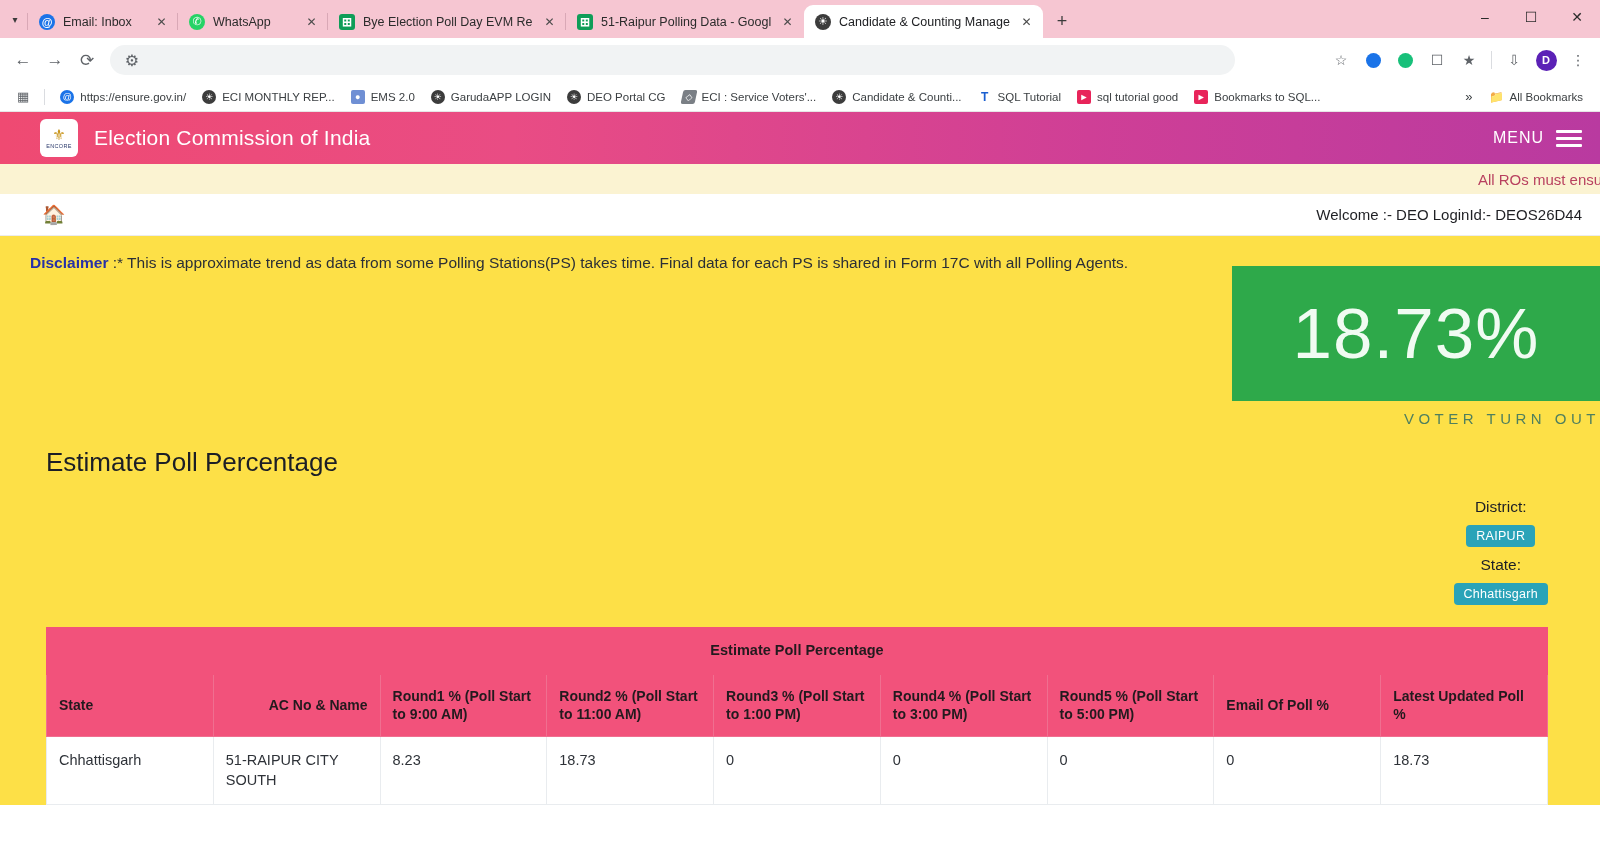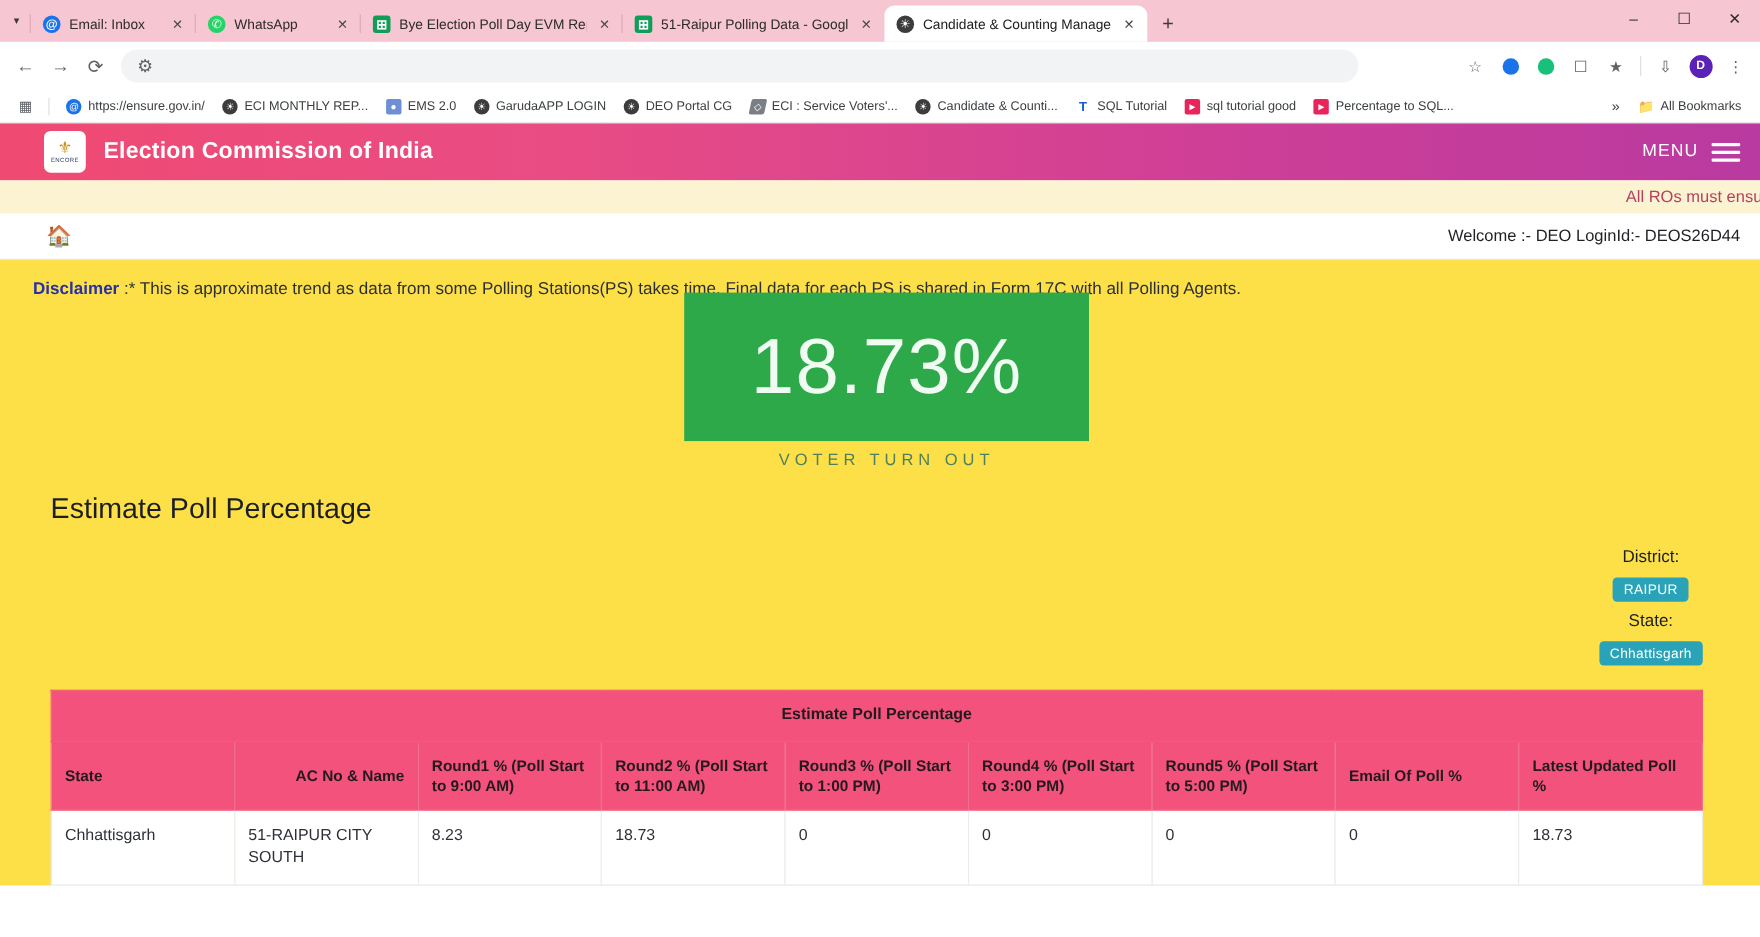--- a/index.html
+++ b/index.html
@@ -117,21 +117,21 @@
     display: flex; align-items: center; padding: 0 18px 0 40px; position: relative;
   }
   .eci-logo {
     width: 38px; height: 38px; background: #fff; border-radius: 6px;
     display: flex; flex-direction: column; align-items: center; justify-content: center;
     flex: 0 0 38px;
   }
   .eci-logo .emblem { font-size: 15px; color: #c8941a; line-height: 1; }
   .eci-logo .lbl { font-size: 5.5px; color: #2b3a6b; letter-spacing: .3px; margin-top: 1px; }
   .eci-title {
-    color: #ffffff; font-size: 21px; font-weight: 700; margin-left: 16px; letter-spacing: .2px;
+    color: #ffffff; font-size: 21px; font-weight: 400; margin-left: 16px; letter-spacing: .2px;
   }
   .menu-wrap { margin-left: auto; display: flex; align-items: center; gap: 12px; }
   .menu-txt { color:#fff; font-size:16px; letter-spacing:1px; }
   .burger { display:flex; flex-direction:column; gap:4px; }
   .burger span { display:block; width:26px; height:3px; background:#fff; border-radius:1px; }
 
   .marquee-bar {
     height: 30px; background: #fbf3d2; display: flex; align-items: center;
     justify-content: flex-end; overflow: hidden; position: relative;
   }
@@ -147,21 +147,21 @@
   .home-ic { font-size: 19px; color: #9b8f95; }
   .welcome { margin-left: auto; font-size: 15px; color: #1f2024; }
 
   .content { background: #fde047; padding: 0; min-height: 100px; }
 
   .disclaimer {
     padding: 18px 0 0 30px; font-size: 15.5px; color: #2b2f36;
   }
   .disclaimer b { color: #2730a8; font-weight: 700; }
 
-  .turnout-wrap { display: flex; flex-direction: column; align-items: center; margin-top: -6px; padding-left: 12px; }
+  .turnout-wrap { display: flex; flex-direction: column; align-items: flex-end; margin-top: -6px; padding-left: 12px; }
   .turnout-box {
     width: 368px; height: 135px; background: #2ea94a;
     display: flex; align-items: center; justify-content: center;
   }
   .turnout-num {
     color: #f0fbf2; font-size: 71px; font-weight: 400; letter-spacing: 1px; line-height: 1;
   }
   .turnout-lbl {
     margin-top: 9px; font-size: 15px; letter-spacing: 4.5px; color: #4f7f5e; font-weight: 500;
   }
@@ -323,21 +323,21 @@
     <div class="bm">
         <span class="bm-ic" style="background:transparent;color:#1a5fd0;font-size:12px;font-weight:bold">T</span>
         <span>SQL Tutorial</span>
       </div>
     <div class="bm">
         <span class="bm-ic" style="background:#e8245a">►</span>
         <span>sql tutorial good</span>
       </div>
     <div class="bm">
         <span class="bm-ic" style="background:#e8245a">►</span>
-        <span>Percentage to SQL...</span>
+        <span>Bookmarks to SQL...</span>
       </div>
     <div class="bm-spacer"></div>
     <div class="bm-chev">»</div>
     <div class="bm">
         <span class="bm-ic" style="background:transparent;color:#5f6368;font-size:12px">📁</span>
         <span>All Bookmarks</span>
       </div>
   </div>
 
   <div class="page">

